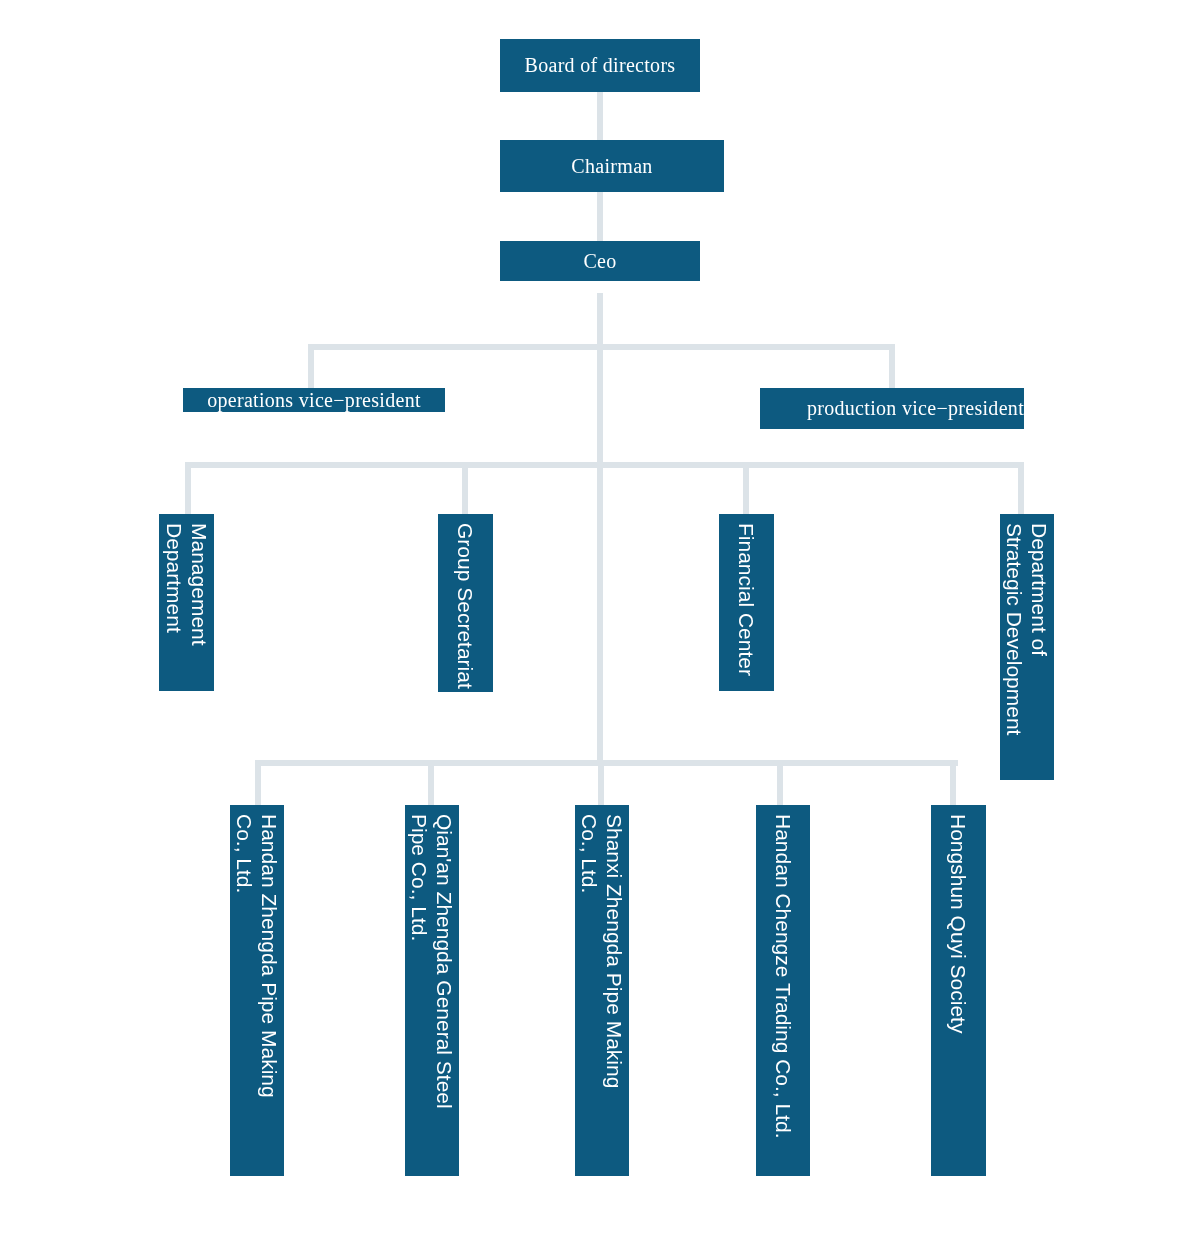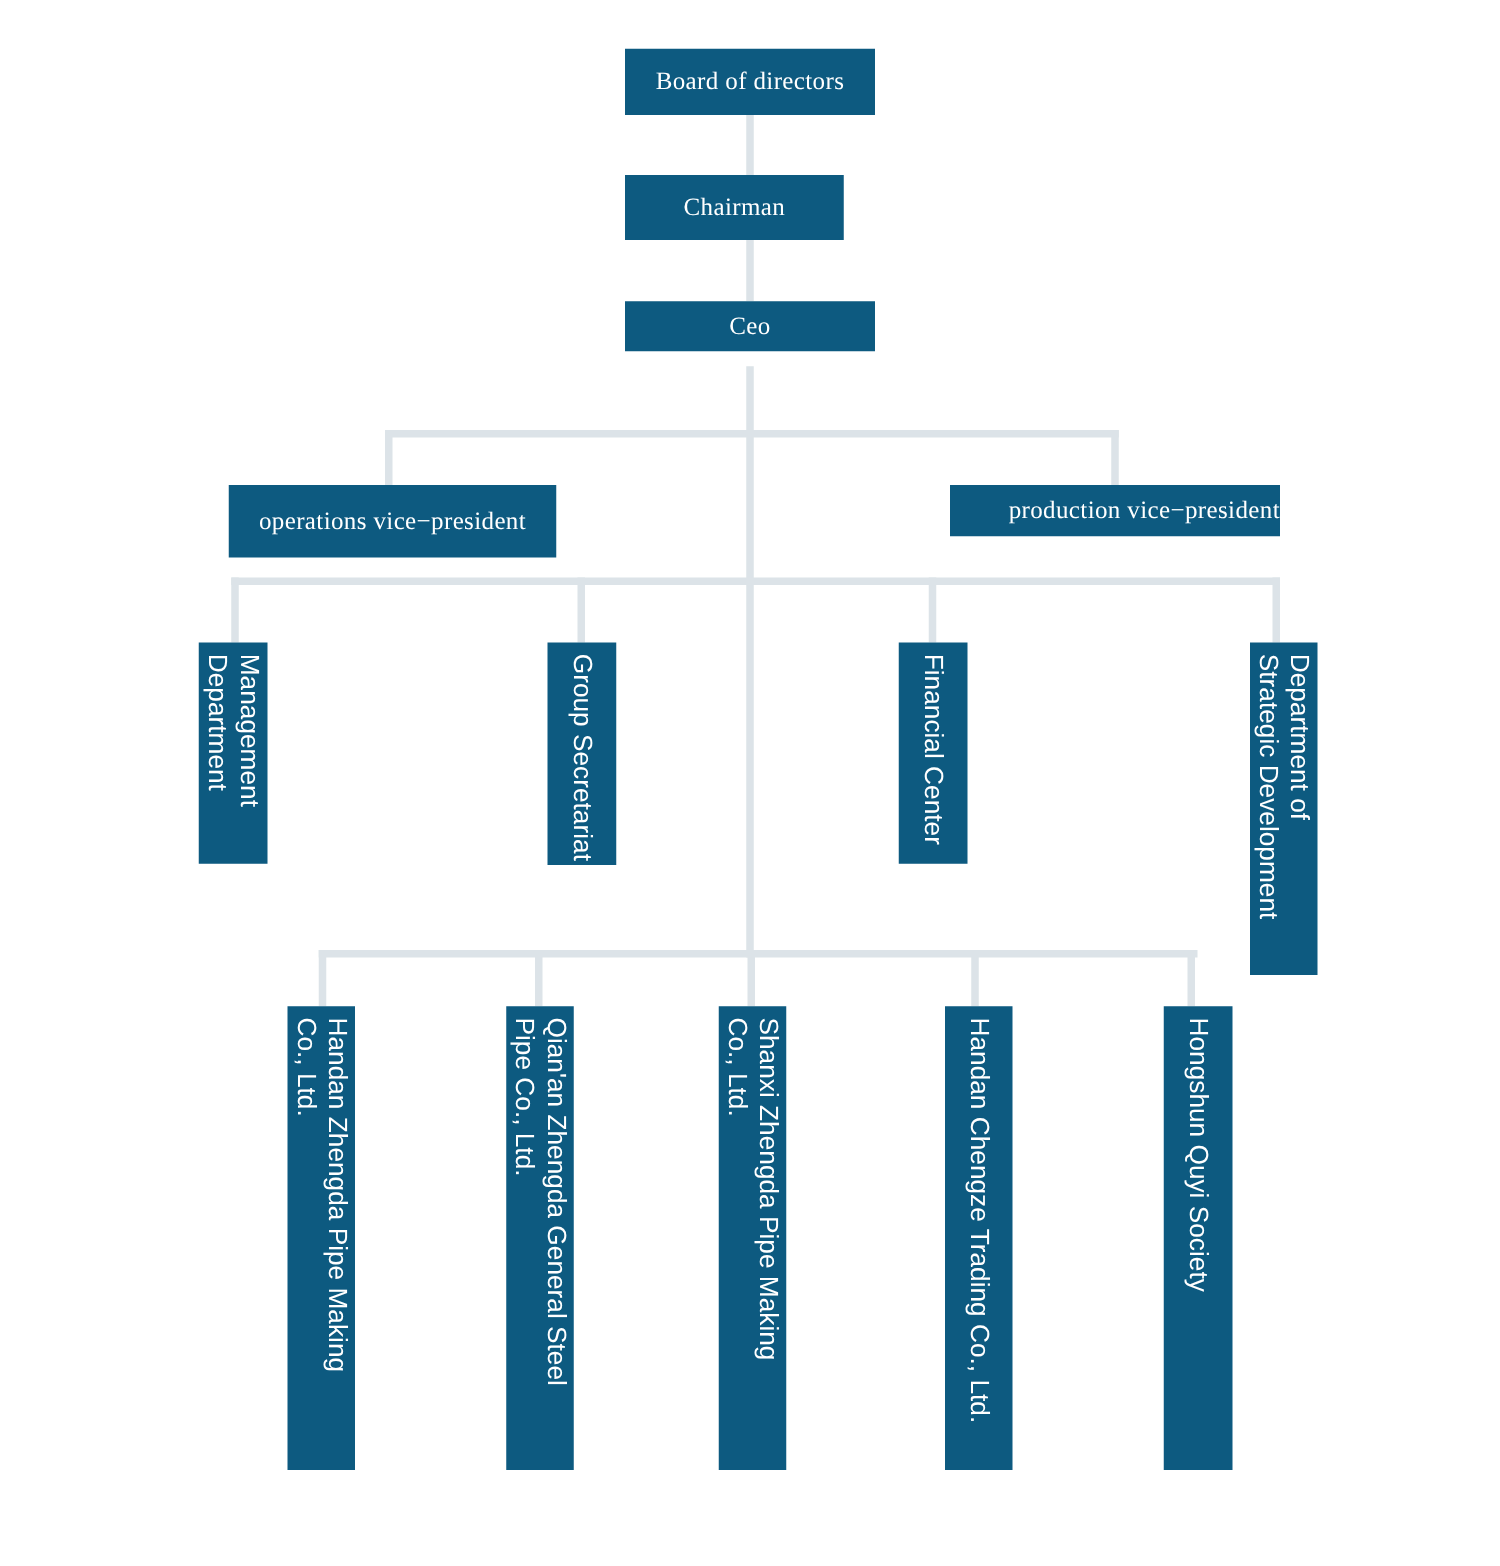--- a/index.html
+++ b/index.html
@@ -65,27 +65,27 @@
   <div class="line" style="left:255px; top:760px; width:703px; height:6px;"></div>
   <div class="line" style="left:255px; top:760px; width:6px;   height:45px;"></div>
   <div class="line" style="left:428px; top:760px; width:6px;   height:45px;"></div>
   <div class="line" style="left:598px; top:760px; width:6px;   height:45px;"></div>
   <div class="line" style="left:777px; top:760px; width:6px;   height:45px;"></div>
   <div class="line" style="left:950px; top:760px; width:6px;   height:45px;"></div>
 
   <div class="node h-node" style="left:500px; top:39px;  width:200px; height:53px;">
     <span>Board of directors</span>
   </div>
-  <div class="node h-node" style="left:500px; top:140px; width:175px; height:52px;">
+  <div class="node h-node" style="left:500px; top:140px; width:224px; height:52px;">
     <span>Chairman</span>
   </div>
   <div class="node h-node" style="left:500px; top:241px; width:200px; height:40px;">
     <span>Ceo</span>
   </div>
-  <div class="node h-node" style="left:183px; top:388px; width:262px; height:58px;">
+  <div class="node h-node" style="left:183px; top:388px; width:262px; height:24px;">
     <span>operations vice−president</span>
   </div>
   <div class="node h-node" style="left:760px; top:388px; width:264px; height:41px;justify-content:flex-end;">
     <span>production vice−president</span>
   </div>
 
   <div class="node v-node" style="left:159px; top:514px; width:55px; height:177px;">
     <span class="v-label">Management
 Department</span>
   </div>

